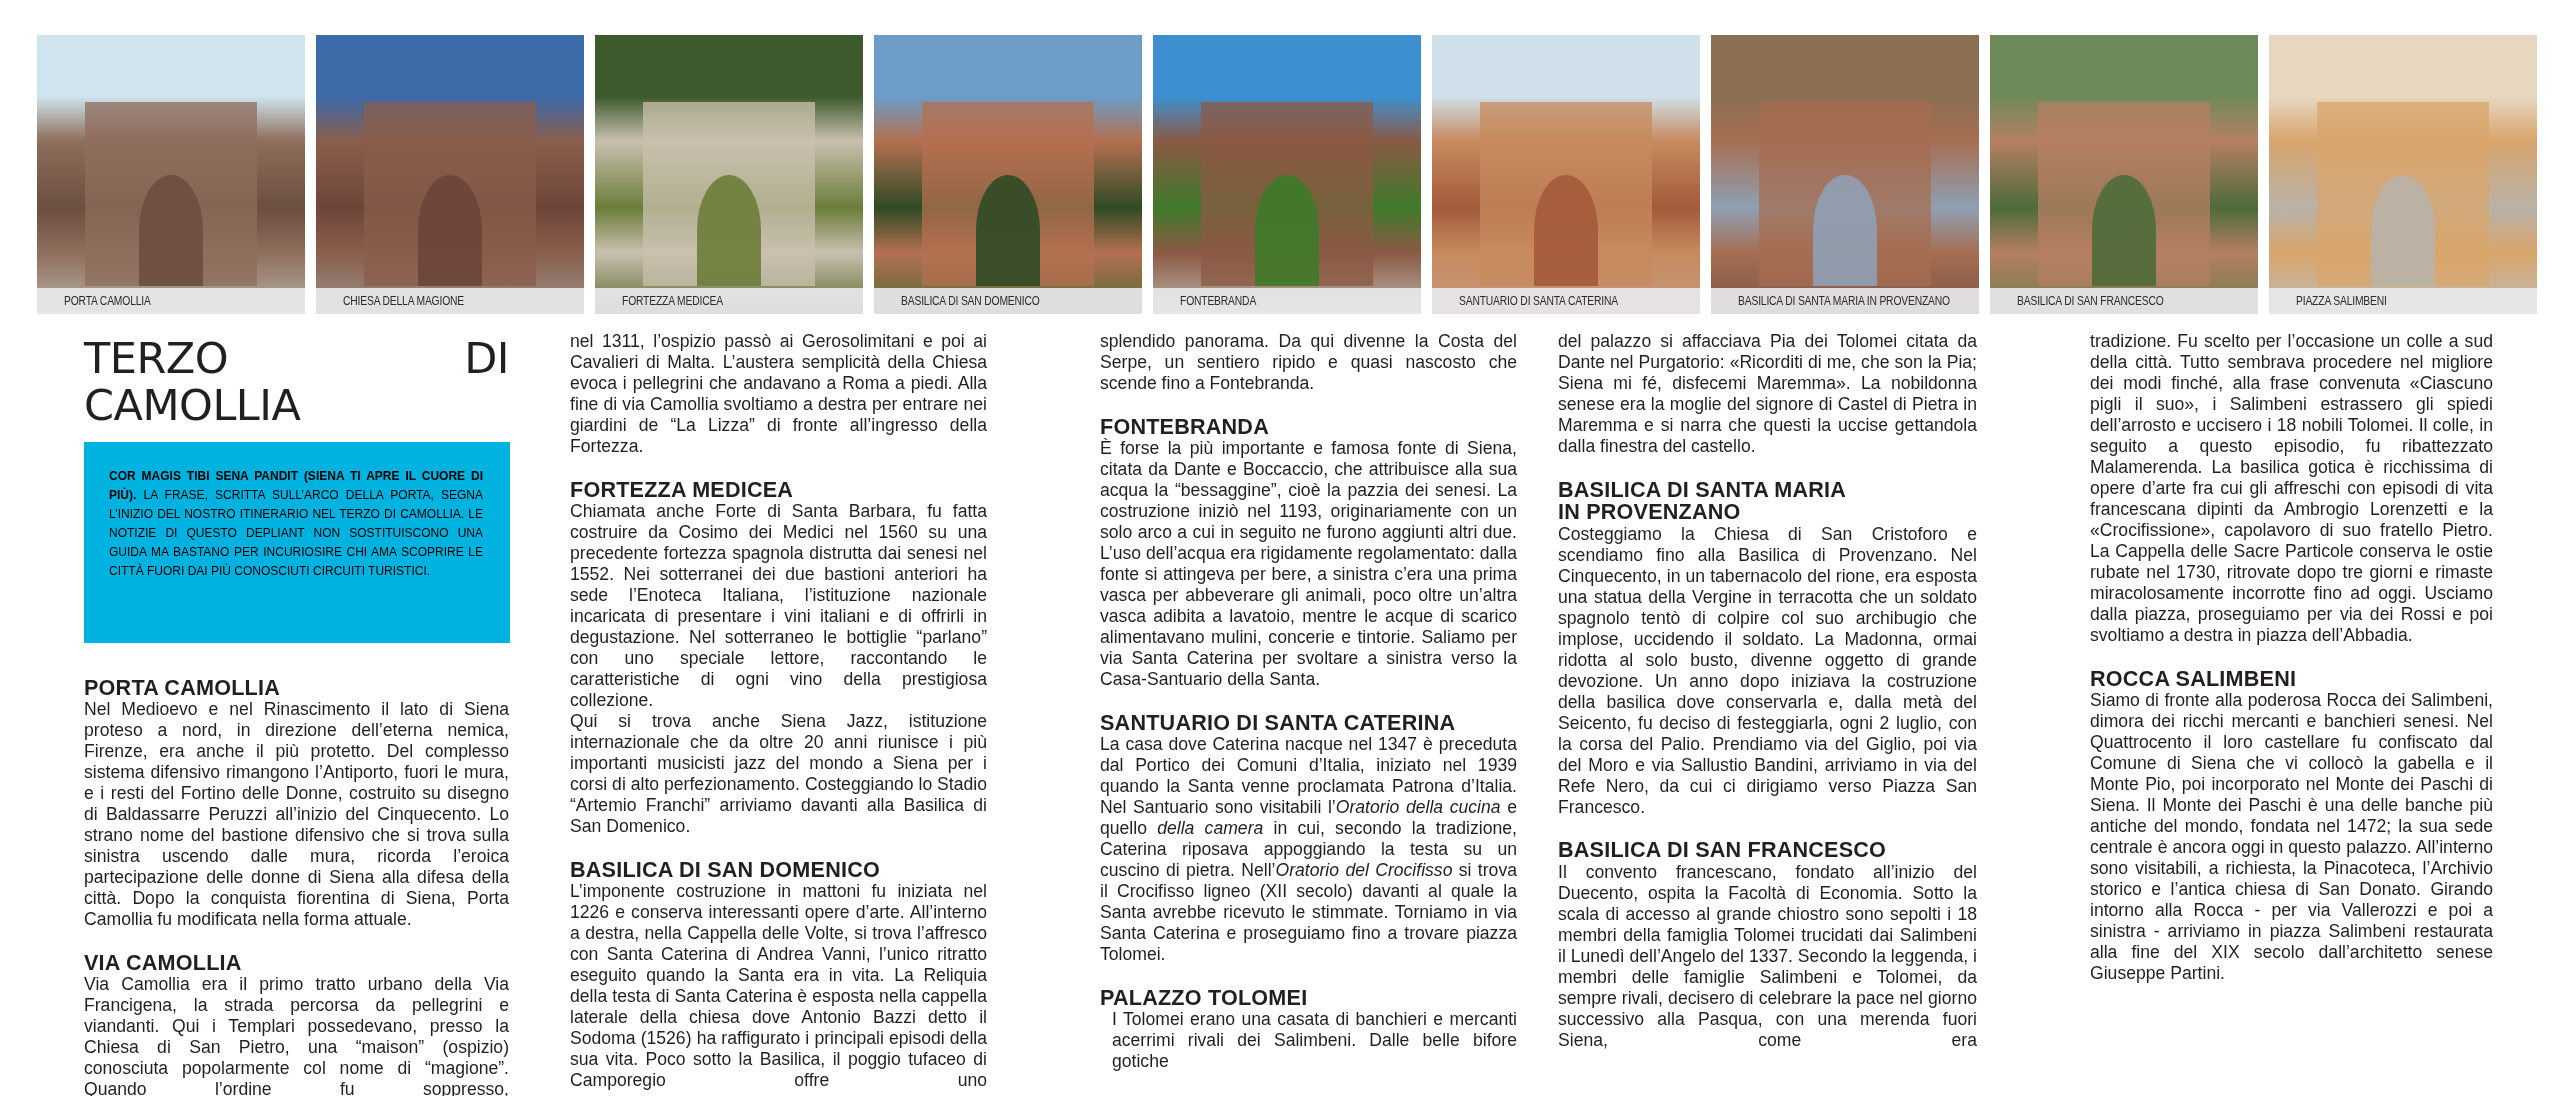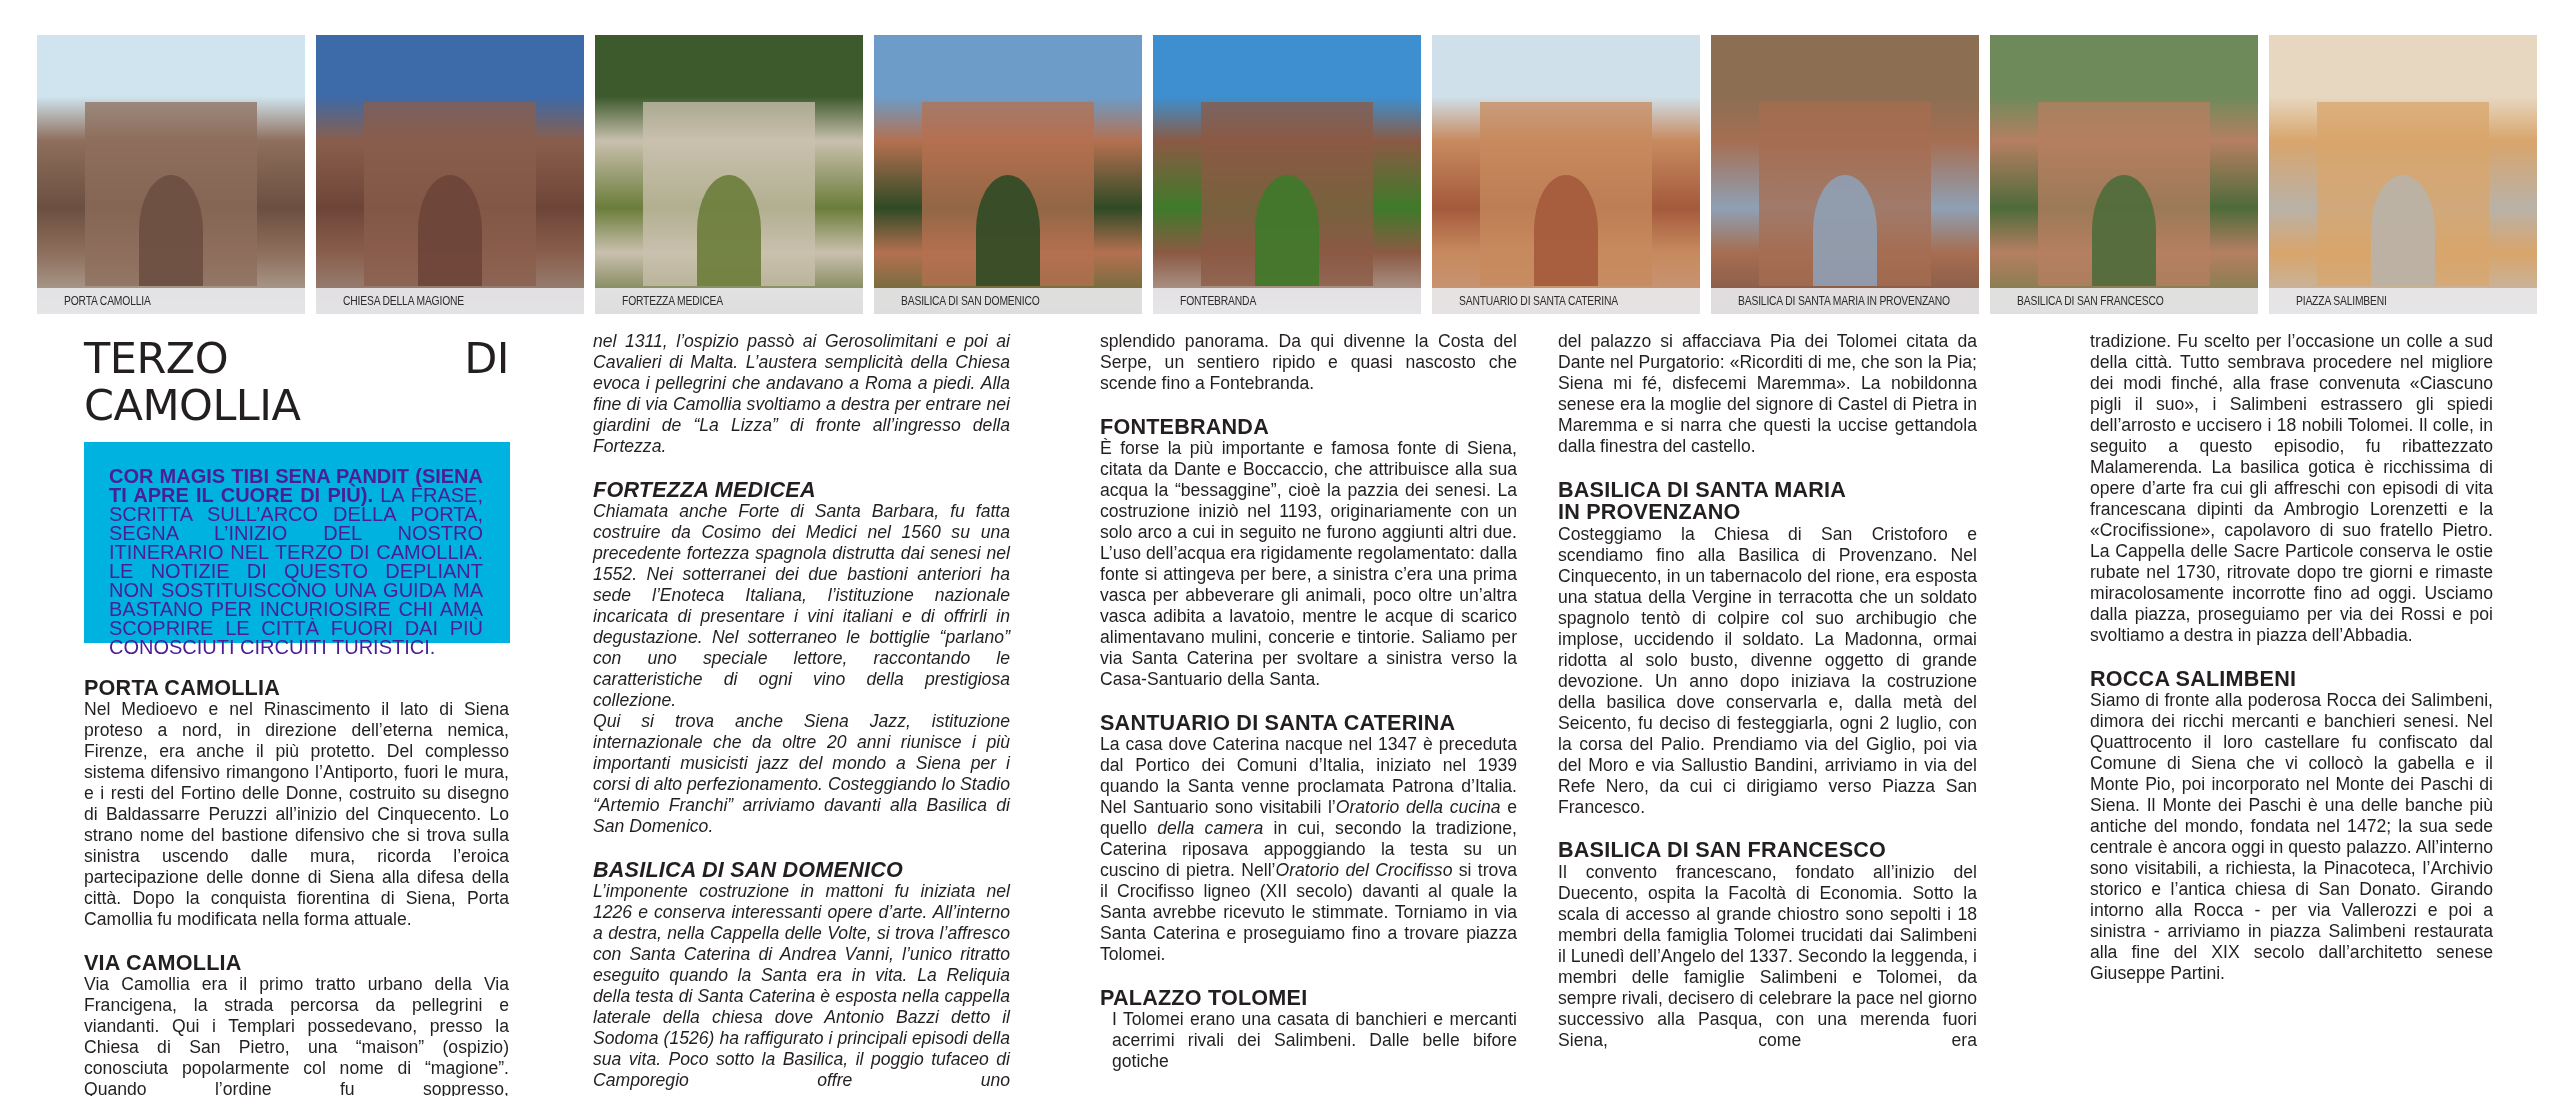--- a/index.html
+++ b/index.html
@@ -21,30 +21,30 @@
   .photo .caption span { display: inline-block; transform: scaleX(0.86); transform-origin: left center; }
 
   
   .col { position: absolute; top: 331px; font-size: 17.6px; line-height: 21px; text-align: justify;
          font-family: "Liberation Sans", sans-serif; color: #231f20; }
   .col p { margin: 0; }
   .col h2 { margin: 0; font-size: 21.6px; line-height: 22.5px; font-weight: bold; letter-spacing: 0.2px;
             text-transform: uppercase; color: #231f20; }
   .col .gap { height: 21.6px; }
   .c1 { left: 84px; width: 425px; top: 331px; }
-  .c2 { left: 593px; width: 417px; font-style: italic; }
+  .c2 { left: 570px; width: 417px; }
   .c3 { left: 1100px; width: 417px; }
   .c4 { left: 1558px; width: 419px; }
   .c5 { left: 2090px; width: 403px; }
 
   .title { font-size: 43px; line-height: 47px; font-weight: normal; letter-spacing: -0.5px;
            margin: 0 0 0 0; color: #231f20; font-family: "DejaVu Sans", sans-serif; }
   .intro-box { margin-top: 12.6px; background: #00b2e0; padding: 25px 27px 25px 25px;
-               width: 374px; height: 151px; font-size: 20px; line-height: 19px;
-               text-transform: uppercase; color: #4c1d95; text-align: justify; }
+               width: 374px; height: 151px; font-size: 12px; line-height: 19px;
+               text-transform: uppercase; color: #000000; text-align: justify; }
   .intro-box b { font-weight: bold; }
   .c1 .after-box { height: 34px; }
   .col i { font-style: italic; }
 </style>
 </head>
 <body>
 
 <div class="strip">
   <div class="photo">
     <div class="scene" style="background: linear-gradient(rgb(207, 228, 238) 0%, rgb(207, 228, 238) 22%, rgb(142, 110, 92) 38%, rgb(107, 79, 64) 62%, rgb(142, 110, 92) 78%, rgb(184, 177, 166) 100%);">

